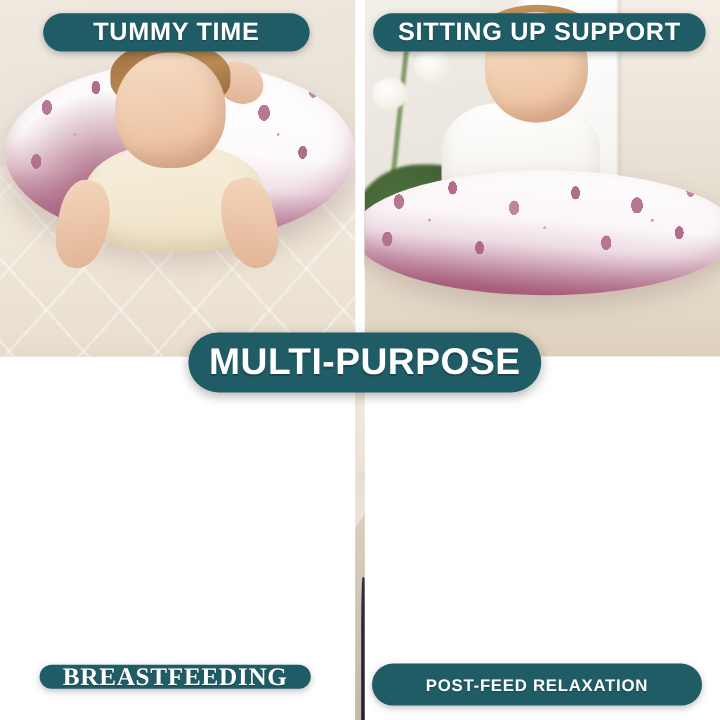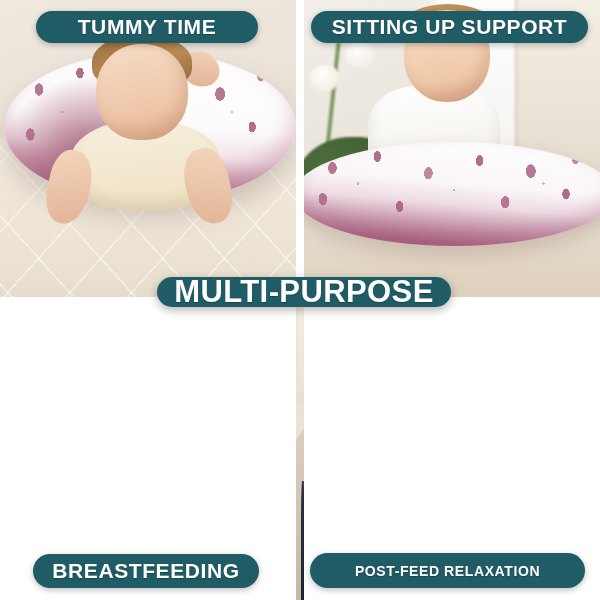--- a/index.html
+++ b/index.html
@@ -208,24 +208,24 @@
     color: #ffffff;
     border-radius: 999px;
     font-weight: bold;
     letter-spacing: .6px;
     white-space: nowrap;
     box-shadow: 0 2px 6px rgba(0,0,0,.25);
     text-shadow: 0 1px 1px rgba(0,0,0,.25);
   }
   .badge-tl { left: 36px;  top: 11px;  width: 222px; height: 32px; font-size: 21px; }
   .badge-tr { left: 311px; top: 11px;  width: 277px; height: 32px; font-size: 21px; align-items: center; }
-  .badge-bl { left: 33px;  top: 554px; width: 226px; height: 34px; font-size: 21px; }
+  .badge-bl { left: 33px;  top: 554px; width: 226px; height: 20px; font-size: 21px; font-family: Liberation Serif, serif; }
   .badge-br { left: 310px; top: 553px; width: 275px; height: 35px; font-size: 14px; }
   .badge-center {
-    left: 157px; top: 277px; width: 294px; height: 30px;
+    left: 157px; top: 277px; width: 294px; height: 50px;
     font-size: 31px; letter-spacing: .4px;
     box-shadow: 0 3px 10px rgba(0,0,0,.3);
     text-align: right;
   }
 </style>
 </head>
 <body>
 
 <div id="poster">
 

